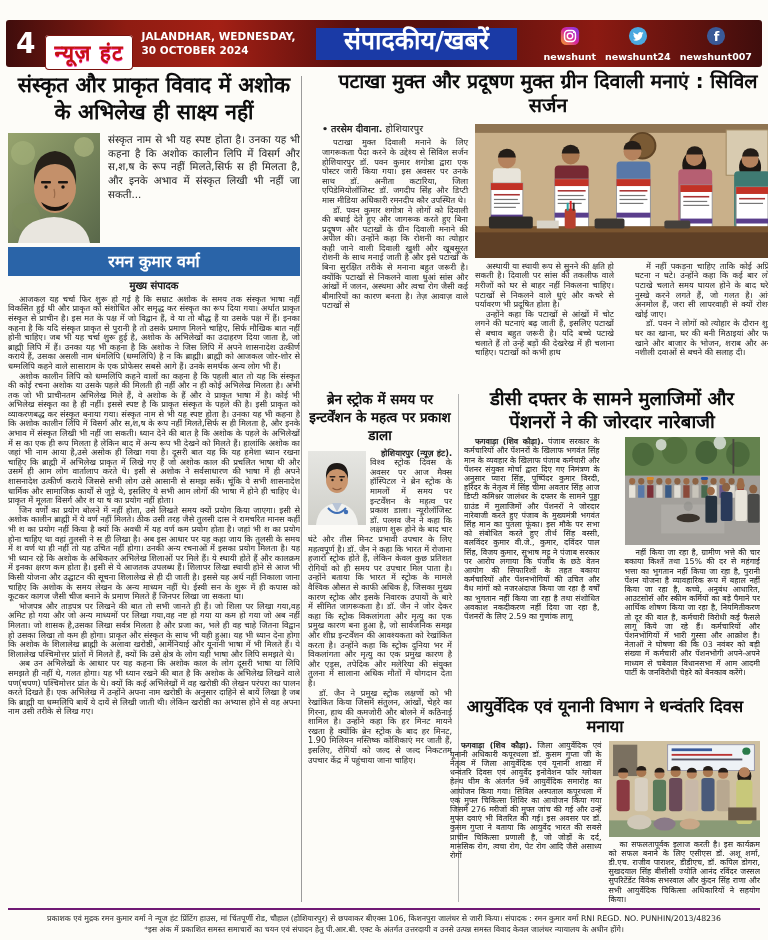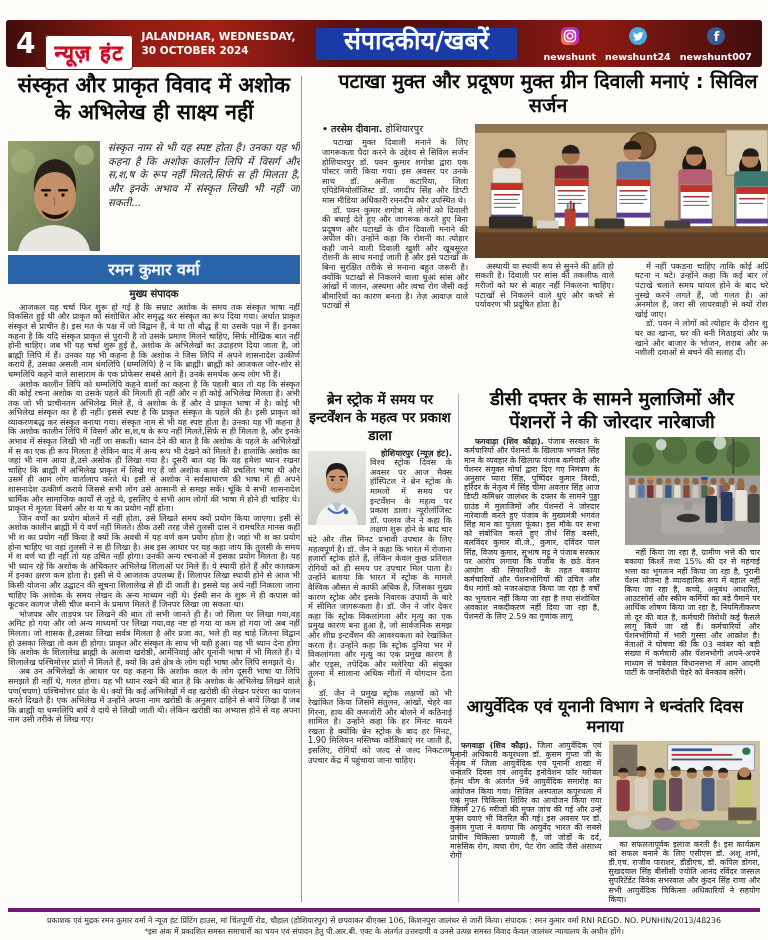--- a/index.html
+++ b/index.html
@@ -27,21 +27,21 @@
   .social-item { display:flex; flex-direction:column; align-items:center; }
   .social-item .handle { color:#fff; font-size:9.5px; font-weight:bold; margin-top:1px; }
   
   .hl { font-weight:bold; color:#0d0d0d; }
   .bodytext { font-size:8.2px; line-height:9.6px; text-align:justify; color:#222; }
   .bodytext p { text-indent:11px; }
   .dl { font-weight:bold; }
   
   .left-article { position:absolute; top:72px; left:8px; width:292px; height:833px; overflow:hidden; }
   .la-headline { font-size:21px; line-height:1.28; text-align:center; }
-  .la-lede-row { display:flex; margin-top:15px; height:112px; overflow:hidden;font-style:italic; }
+  .la-lede-row { display:flex; margin-top:7px; height:112px; overflow:hidden; }
   .la-photo { flex:0 0 92px; }
   .la-intro { font-size:10.3px; line-height:13.8px; padding-left:8px; color:#222; font-weight:500; text-align:justify; }
   .la-author-bar { background:#2a64a8; color:#ffffff; text-align:center; font-size:16px; font-weight:bold; padding:3px 0 4px; margin-top:2px; }
   .la-author-title { text-align:center; font-size:10px; font-weight:bold; margin:2px 0 3px; }
   .la-body { height:612px; overflow:hidden; }
   
   .vrule1 { position:absolute; left:301px; top:76px; width:1px; height:826px; background:#9b9b9b; }
   .vrule2 { position:absolute; left:458px; top:394px; width:1px; height:508px; background:#b5b5b5; }
   
   .gd { position:absolute; left:308px; top:70px; width:452px; height:318px; overflow:hidden;margin-left:14px; }
@@ -68,21 +68,21 @@
   
   .ay { position:absolute; left:450px; top:697px; width:310px; height:206px; overflow:hidden; }
   .ay-headline { font-size:16.5px; line-height:1.2; text-align:center; }
   .ay-body { display:flex; gap:7px; margin-top:4px; }
   .ay-body > div { flex:1; }
   .ay .bodytext { font-size:7.9px; line-height:9.2px; }
   .ay-photo { width:100%; height:96px; display:block; margin-bottom:3px; }
   
   .footer {
     position:absolute; left:8px; width:752px; top:908px;
-    border-top:4px solid #701a75; padding-top:3px;
+    border-top:2px solid #701a75; padding-top:3px;
     text-align:center; font-size:7.8px; line-height:1.45; color:#222;
   }
 </style>
 </head>
 <body>
 
 <div class="page">
 
   <div class="masthead">
     <div class="pagenum">4</div>
@@ -258,20 +258,21 @@
             <rect x="92" y="80" width="2" height="8" fill="#2aa0a0"></rect>
             <rect x="95" y="78" width="2" height="10" fill="#d22"></rect>
             <rect x="98" y="80" width="2" height="8" fill="#333"></rect>
             <rect x="120" y="96" width="30" height="10" rx="2" fill="#3a3632"></rect>
             <rect x="190" y="98" width="26" height="8" rx="2" fill="#44403c"></rect>
           </svg>
         </span>
         <div class="gd-cols bodytext">
           <div>
             <p>अस्थायी या स्थायी रूप से सुनने की क्षति हो सकती है। दिवाली पर सांस की तकलीफ वाले मरीजों को घर से बाहर नहीं निकलना चाहिए। पटाखों से निकलने वाले धुएं और कचरे से पर्यावरण भी प्रदूषित होता है।</p>
+            <p>उन्होंने कहा कि पटाखों से आंखों में चोट लगने की घटनाएं बढ़ जाती हैं, इसलिए पटाखों से बचाव बहुत जरूरी है। यदि बच्चे पटाखे चलाते हैं तो उन्हें बड़ों की देखरेख में ही चलाना चाहिए। पटाखों को कभी हाथ</p>
           </div>
           <div>
             <p>में नहीं पकड़ना चाहिए ताकि कोई अप्रिय घटना न घटे। उन्होंने कहा कि कई बार लोग पटाखे चलाते समय घायल होने के बाद घरेलू नुस्खे करने लगते हैं, जो गलत है। आंखें अनमोल हैं, जरा सी लापरवाही से क्यों रोशनी खोई जाए।</p>
             <p>डॉ. पवन ने लोगों को त्योहार के दौरान शुद्ध घर का खाना, घर की बनी मिठाइयां और फल खाने और बाजार के भोजन, शराब और अन्य नशीली दवाओं से बचने की सलाह दी।</p>
           </div>
         </div>
       </div>
     </div>
   </div>
 

